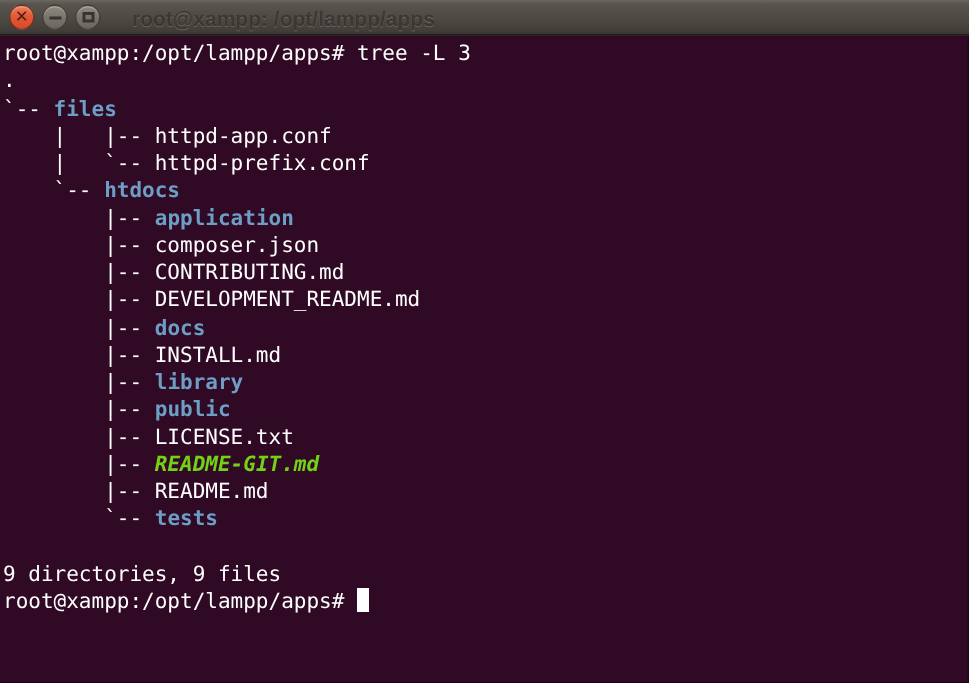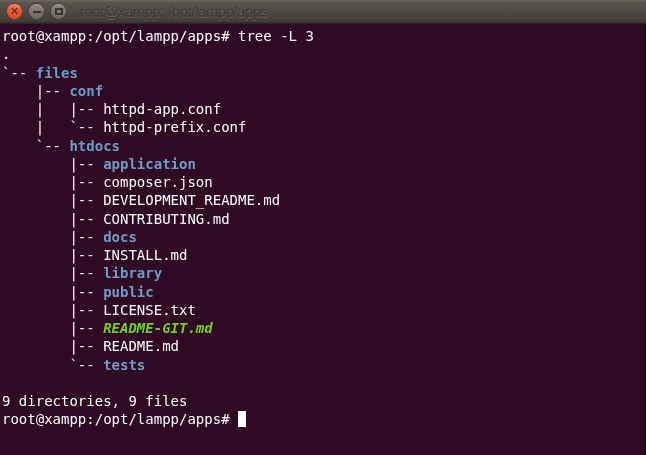--- a/index.html
+++ b/index.html
@@ -34,23 +34,23 @@
   }
   .wbtn.close{background:linear-gradient(180deg,#f07d5f 0%,#e25a36 45%,#d84a28 100%);}
   .wbtn.gray{background:linear-gradient(180deg,#8d8880 0%,#7a756d 50%,#6b665f 100%);}
   .glyph-x{
     color:#4e1d10;font-size:11px;font-weight:bold;line-height:1;
     font-family:"DejaVu Sans",sans-serif;transform:translateY(-0.5px);
   }
   .glyph-min{width:8px;height:2px;background:#38342f;display:block;}
   .glyph-max{width:8px;height:7px;border:2px solid #38342f;display:block;}
   .title{
-    margin-left:8px;
+    margin-left:16px;
     font-family:"Liberation Sans","DejaVu Sans",sans-serif;
-    font-weight:normal;font-size:14px;color:#3b3833;
+    font-weight:bold;font-size:14px;color:#3b3833;
     text-shadow:0 1px 0 rgba(255,255,255,0.18);
     white-space:nowrap;
   }
   .screen{
     flex:1;
     background:var(--term-bg);
     padding:3px 2px 12px 2px;
     font-size:14px;line-height:var(--lh);
     color:var(--term-fg);
     overflow:hidden;
@@ -79,28 +79,27 @@
     </div>
     <div class="wbtn gray">
       <span class="glyph-max"></span>
     </div>
     <span class="title">root@xampp: /opt/lampp/apps</span>
   </div>
   <div class="screen">
       <div class="term-line"><span class="seg-default">root@xampp:/opt/lampp/apps# tree -L 3</span></div>
       <div class="term-line"><span class="seg-default">.</span></div>
       <div class="term-line"><span class="seg-default">`-- </span><span class="seg-dir">files</span></div>
-      <div class="term-line"><span class="seg-default">    |-- </span><span class="seg-dir">conf</span></div>
       <div class="term-line"><span class="seg-default">    |   |-- httpd-app.conf</span></div>
       <div class="term-line"><span class="seg-default">    |   `-- httpd-prefix.conf</span></div>
       <div class="term-line"><span class="seg-default">    `-- </span><span class="seg-dir">htdocs</span></div>
       <div class="term-line"><span class="seg-default">        |-- </span><span class="seg-dir">application</span></div>
       <div class="term-line"><span class="seg-default">        |-- composer.json</span></div>
+      <div class="term-line"><span class="seg-default">        |-- CONTRIBUTING.md</span></div>
       <div class="term-line"><span class="seg-default">        |-- DEVELOPMENT_README.md</span></div>
-      <div class="term-line"><span class="seg-default">        |-- CONTRIBUTING.md</span></div>
       <div class="term-line"><span class="seg-default">        |-- </span><span class="seg-dir">docs</span></div>
       <div class="term-line"><span class="seg-default">        |-- INSTALL.md</span></div>
       <div class="term-line"><span class="seg-default">        |-- </span><span class="seg-dir">library</span></div>
       <div class="term-line"><span class="seg-default">        |-- </span><span class="seg-dir">public</span></div>
       <div class="term-line"><span class="seg-default">        |-- LICENSE.txt</span></div>
       <div class="term-line"><span class="seg-default">        |-- </span><span class="seg-exec">README-GIT.md</span></div>
       <div class="term-line"><span class="seg-default">        |-- README.md</span></div>
       <div class="term-line"><span class="seg-default">        `-- </span><span class="seg-dir">tests</span></div>
       <div class="term-line"><span class="seg-default"></span></div>
       <div class="term-line"><span class="seg-default">9 directories, 9 files</span></div>

